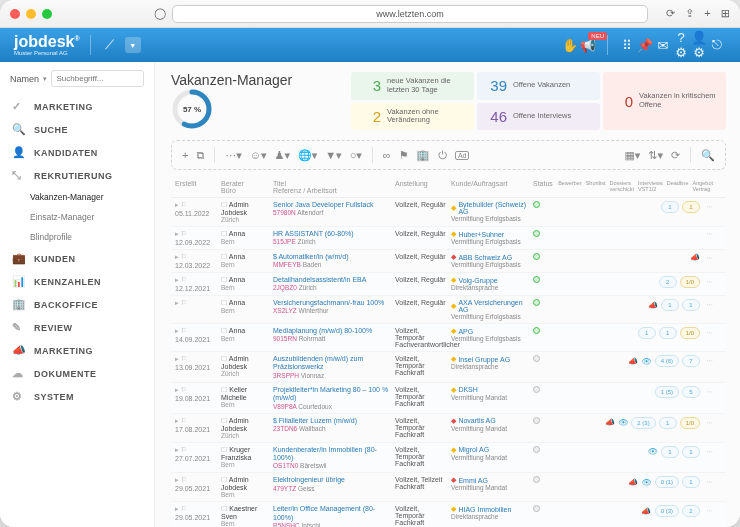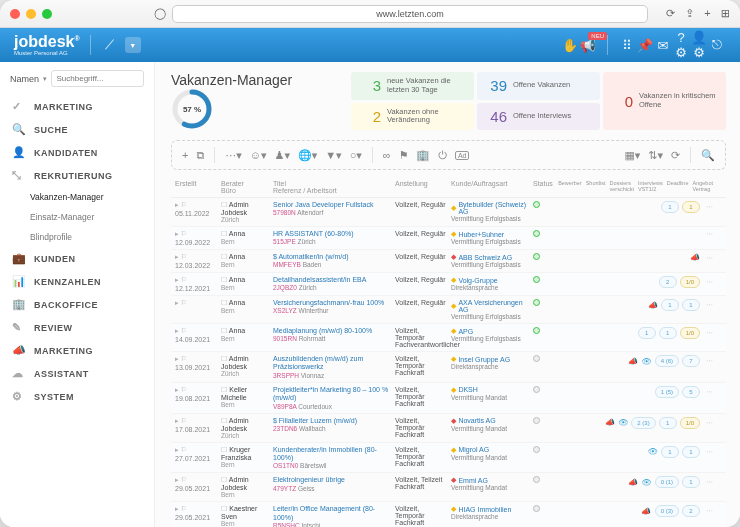--- a/index.html
+++ b/index.html
@@ -178,21 +178,21 @@
         <div class="nav-item top">
           <span class="nico">✎</span>
           <span>REVIEW</span>
         </div>
         <div class="nav-item top">
           <span class="nico">📣</span>
           <span>MARKETING</span>
         </div>
         <div class="nav-item top">
           <span class="nico">☁</span>
-          <span>ASSISTANT</span>
+          <span>DOKUMENTE</span>
         </div>
         <div class="nav-item top">
           <span class="nico">⚙</span>
           <span>SYSTEM</span>
         </div>
       </div>
   </div>
 
   <div class="main">
     <div class="hdr-row">

